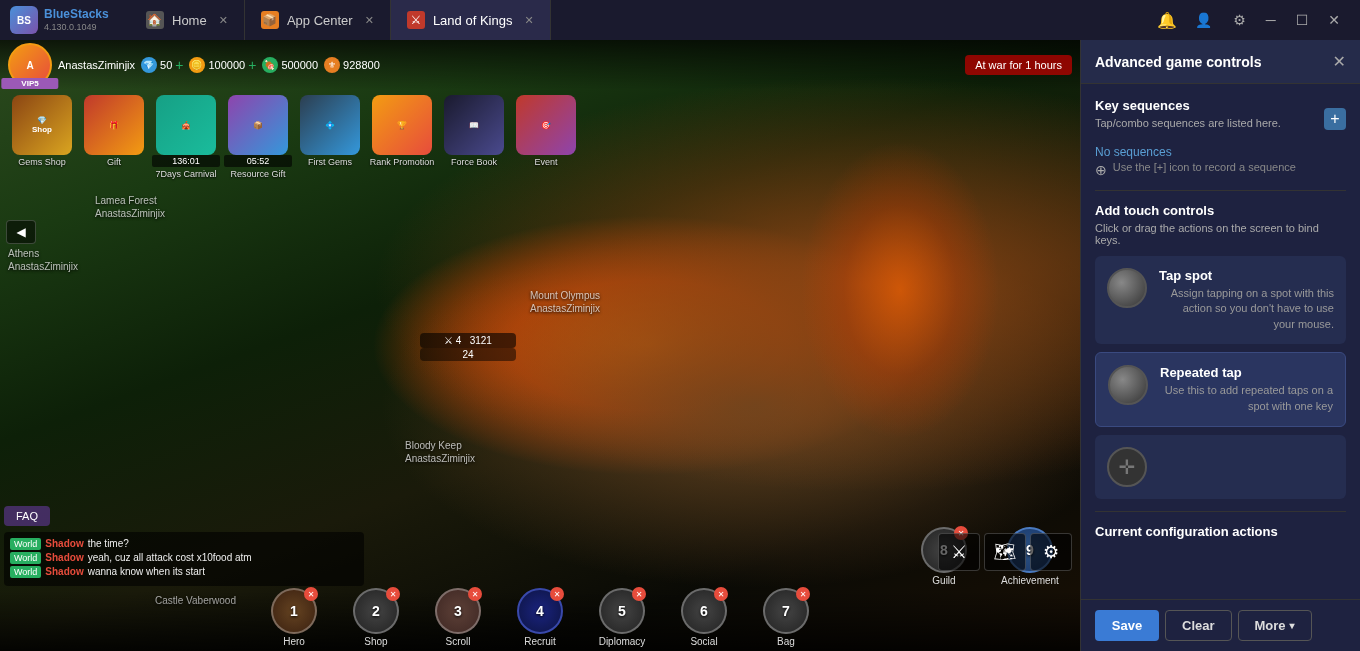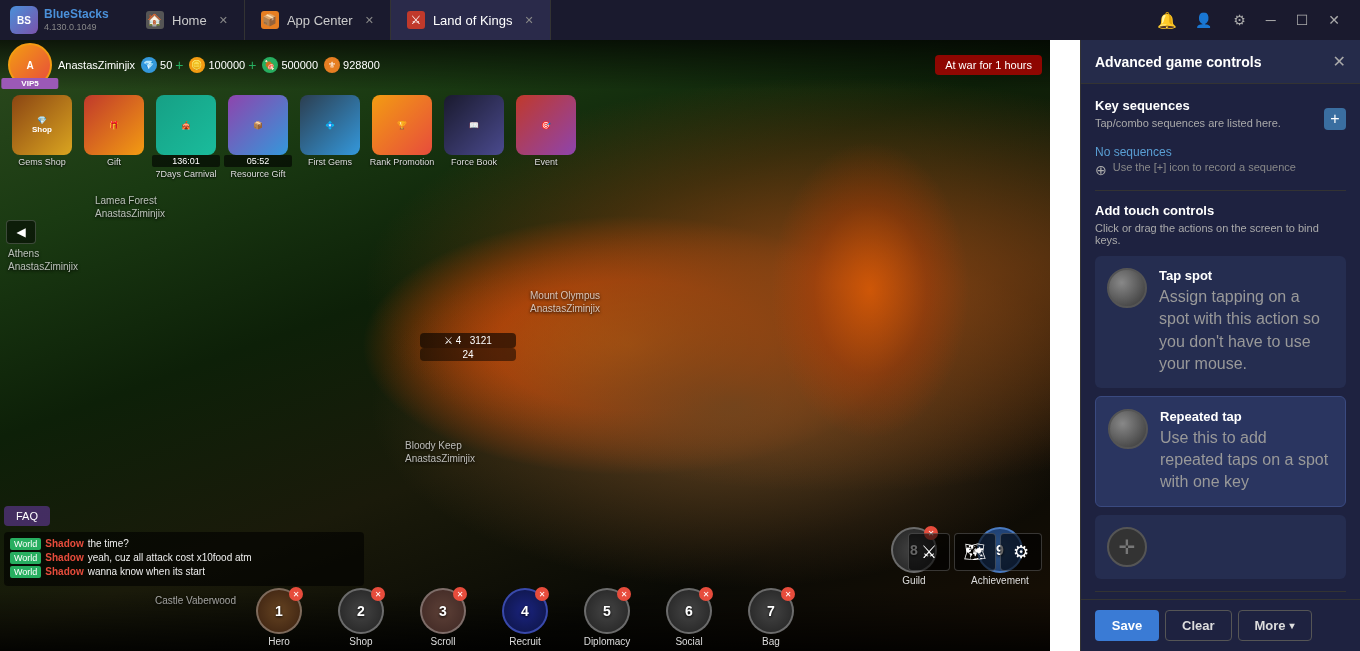--- a/index.html
+++ b/index.html
@@ -424,21 +424,20 @@
     }
 
     
     #agc-panel {
       width: 280px;
       background: #1e2240;
       display: flex;
       flex-direction: column;
       flex-shrink: 0;
       border-left: 1px solid #333;
-      margin-left: 30px;
     }
     #agc-header {
       background: #252b4a;
       padding: 12px 14px;
       display: flex;
       align-items: center;
       justify-content: space-between;
       border-bottom: 1px solid #333;
     }
     #agc-title {
@@ -557,22 +556,23 @@
     }
     .control-info {}
     .control-name {
       color: white;
       font-size: 13px;
       font-weight: 600;
       margin-bottom: 3px;
     }
     .control-desc {
       color: #999;
-      font-size: 16px;
+      font-size: 11px;
       line-height: 1.4;
+      text-align: right;
     }
 
     
     #agc-footer {
       padding: 10px 14px;
       display: flex;
       gap: 6px;
       border-top: 1px solid #333;
       background: #1e2240;
     }
@@ -879,20 +879,23 @@
           </div>
         </div>
 
         <div class="touch-control-card">
           <div class="control-orb dpad"></div>
         </div>
       </div>
 
       <hr class="section-divider">
 
+      <div>
+        <div class="section-title">Current configuration actions</div>
+      </div>
     </div>
 
     <div id="agc-footer">
       <button class="footer-btn save-btn">Save</button>
       <button class="footer-btn clear-btn">Clear</button>
       <button class="footer-btn more-btn">
         <span>More</span>
         <span class="more-chevron">▾</span>
       </button>
     </div>

